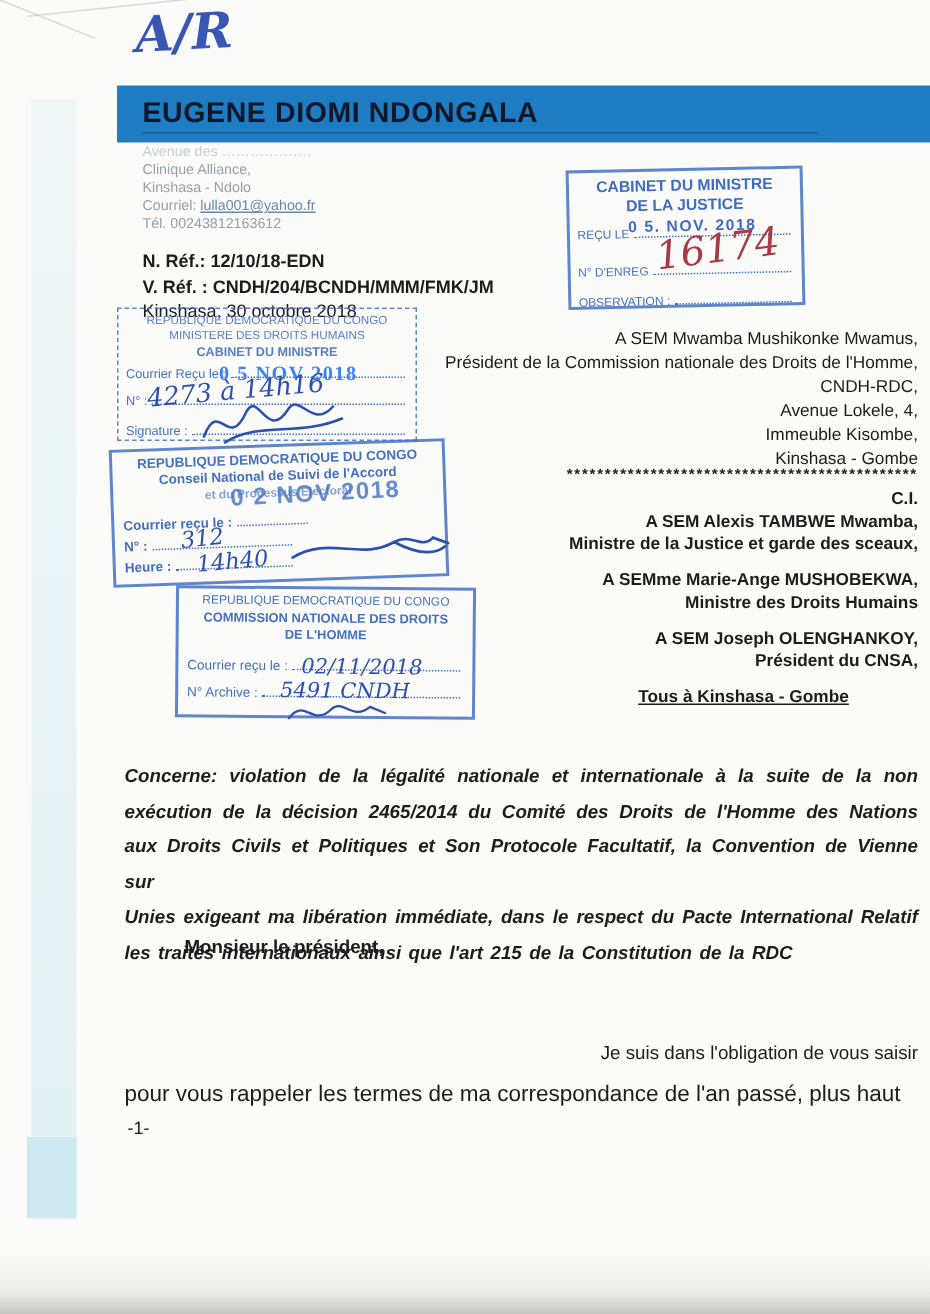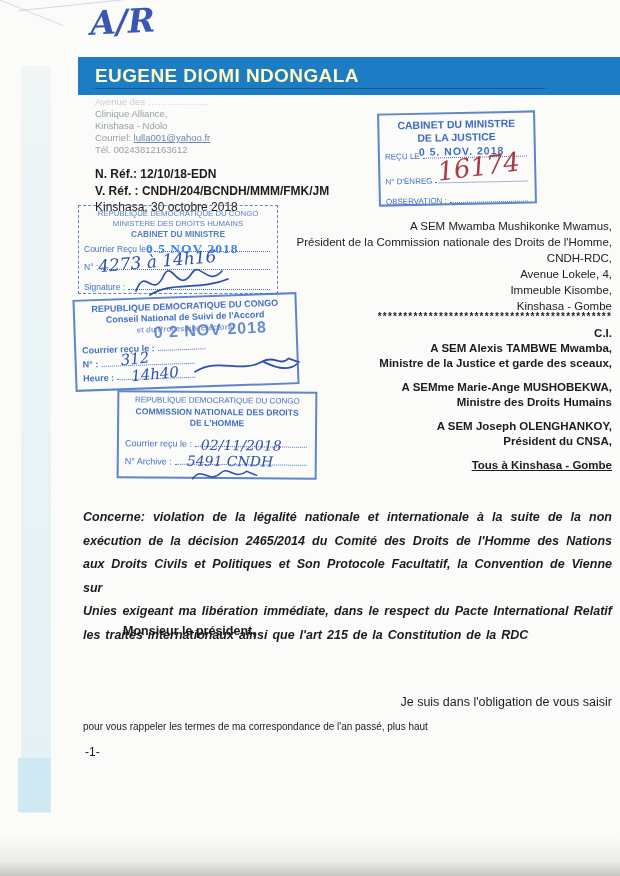--- a/index.html
+++ b/index.html
@@ -17,21 +17,21 @@
   .bottomstrip{position:absolute;left:0;bottom:0;width:620px;height:16px;
     background:linear-gradient(180deg,#efefee, #c7c7c6);}
   .fadegray{position:absolute;left:0;bottom:16px;width:620px;height:24px;
     background:linear-gradient(180deg,rgba(220,220,218,0),rgba(220,220,218,.5));}
   
   .ar{left:90px;top:2px;font-family:"DejaVu Serif",serif;font-style:italic;
     font-size:33px;color:#3a56b5;transform:rotate(-3deg);font-weight:bold;}
   
   .banner{left:78px;top:57px;width:542px;height:38px;background:#1e7cc2;}
   .banner .nm{position:absolute;left:17px;top:8px;font-size:19px;font-weight:bold;
-    color:#fef9c3;letter-spacing:.4px;}
+    color:#0f172a;letter-spacing:.4px;}
   .banner .rule{position:absolute;left:17px;top:31px;width:450px;height:1px;
     background:rgba(8,56,88,.45);}
   .contact{left:95px;top:96px;font-size:9.5px;line-height:12px;color:#96a0a8;}
   .contact .faded{opacity:.5;filter:blur(.3px);}
   .contact a.em{color:#6c88a8;text-decoration:underline;}
   .refs{left:95px;top:166px;font-size:12px;line-height:16.5px;}
   .refs .b{font-weight:bold;}
   
   .stamp{position:absolute;color:#4470c2;}
   .stamp .box{position:absolute;inset:0;border:2px solid rgba(68,112,194,.85);}
@@ -61,29 +61,29 @@
   .st-cndh .ttl{margin-top:5px;font-size:8px;line-height:1.35;}
   .st-cndh .ttl .bold{font-weight:bold;font-size:8.6px;}
   .st-cndh .inner{position:absolute;left:8px;right:8px;top:0;}
   
   .recipient{right:8px;top:218px;text-align:right;font-weight:normal;
     font-size:11.5px;line-height:16px;}
   .sep{right:8px;top:311px;font-size:10px;font-weight:bold;letter-spacing:1.2px;color:#222;}
   .ccblock{right:8px;top:326px;text-align:right;font-weight:bold;
     font-size:11.5px;line-height:15px;}
   .ccblock .gap{margin-top:9px;}
-  .ccblock .tous{margin-top:9px;text-decoration:underline;}
+  .ccblock .tous{margin-top:9px;text-decoration:underline;text-align:center;}
   
   .subject{left:83px;top:506px;width:529px;font-size:12.5px;font-weight:bold;
     font-style:italic;line-height:23.5px;word-spacing:1.5px;}
   .subject .jl{text-align:justify;text-align-last:justify;}
   .subject .jlast{text-align:left;}
   .sal{left:83px;font-size:12.5px;font-weight:bold;}
   .bodyline1{right:8px;top:695px;font-size:12.5px;}
-  .bodyline2{left:83px;top:721px;font-size:10px;}
+  .bodyline2{left:83px;top:721px;font-size:15px;}
   .pagenum{left:85px;top:745px;font-size:12px;}
   svg.sig{overflow:visible;}
 </style>
 </head>
 <body>
 
 <div id="page">
 
   <div class="crease" style="left:-4px;top:12px;width:70px;transform:rotate(22deg);"></div>
   <div class="crease" style="left:18px;top:4px;width:120px;transform:rotate(-6deg);"></div>

